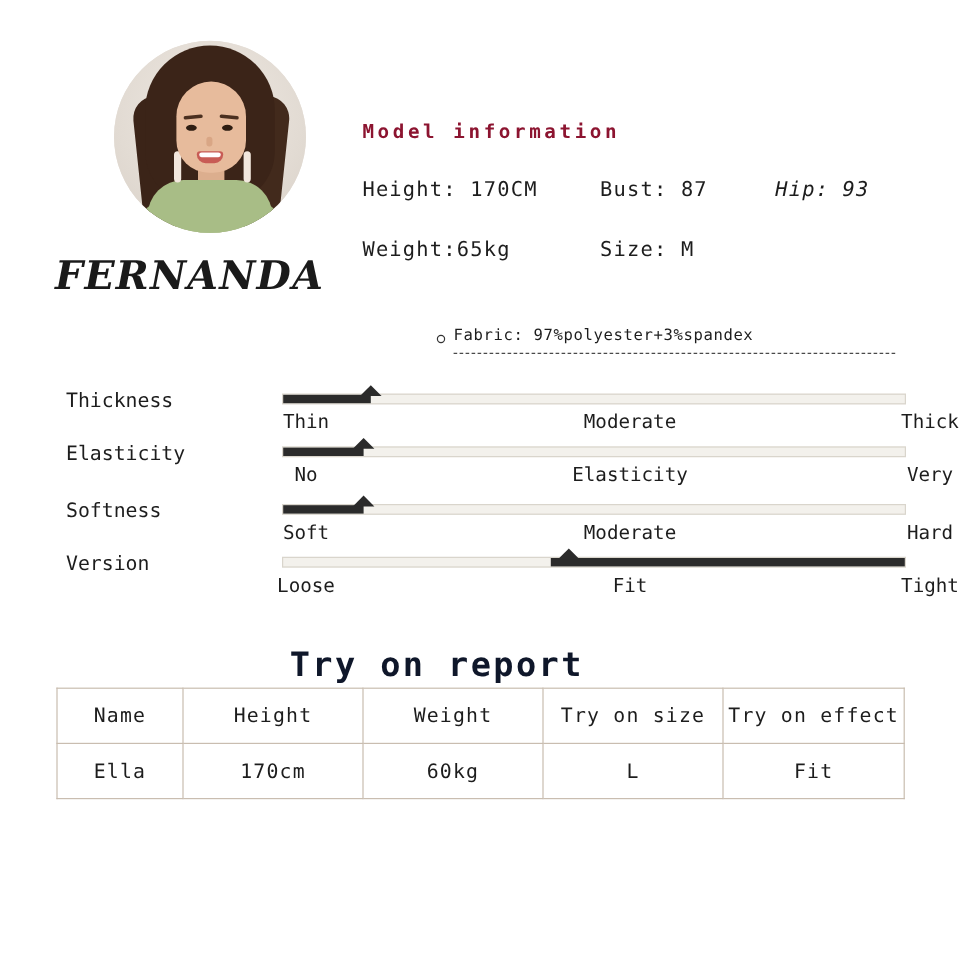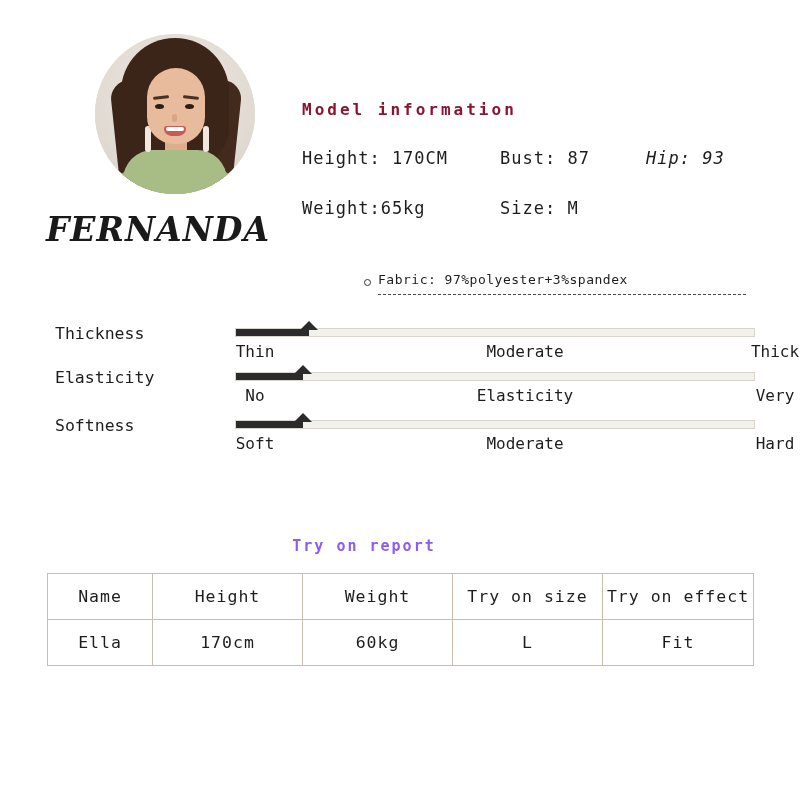--- a/index.html
+++ b/index.html
@@ -241,23 +241,23 @@
   .tick-l { position: absolute; left: 50px; transform: translateX(-50%); }
   .tick-m { position: absolute; left: 320px; transform: translateX(-50%); }
   .tick-r { position: absolute; left: 570px; transform: translateX(-50%); }
 
   
   .tor-title {
     position: absolute;
     left: 0; top: 537px;
     width: 728px;
     text-align: center;
-    font-size: 15px;
+    font-size: 28px;
     letter-spacing: 2px;
-    color: #8b5cf6;
+    color: #0f172a;
     font-weight: bold;
   }
   .tor-table {
     position: absolute;
     left: 47px; top: 573px;
     width: 706px;
     border-collapse: collapse;
     table-layout: fixed;
   }
   .tor-table td, .tor-table th {
@@ -359,20 +359,32 @@
       <div class="fill" style="width:13%"></div>
       <div class="marker" style="left:calc(13% - 9px)"></div>
     </div>
     <div class="ticks">
       <span class="tick-l">Soft</span>
       <span class="tick-m">Moderate</span>
       <span class="tick-r">Hard</span>
     </div>
   </div>
 
+  <div class="slider-row row3">
+    <div class="slider-label">Version</div>
+    <div class="track">
+      <div class="fill" style="width:57%; left:43%; background:#2b2b2b"></div>
+      <div class="marker" style="left:calc(46% - 9px)"></div>
+    </div>
+    <div class="ticks">
+      <span class="tick-l">Loose</span>
+      <span class="tick-m">Fit</span>
+      <span class="tick-r">Tight</span>
+    </div>
+  </div>
 
   <div class="tor-title">Try on report</div>
 
   <table class="tor-table">
     <colgroup>
       <col class="c0">
         <col class="c1">
         <col class="c2">
         <col class="c3">
         <col class="c4">

